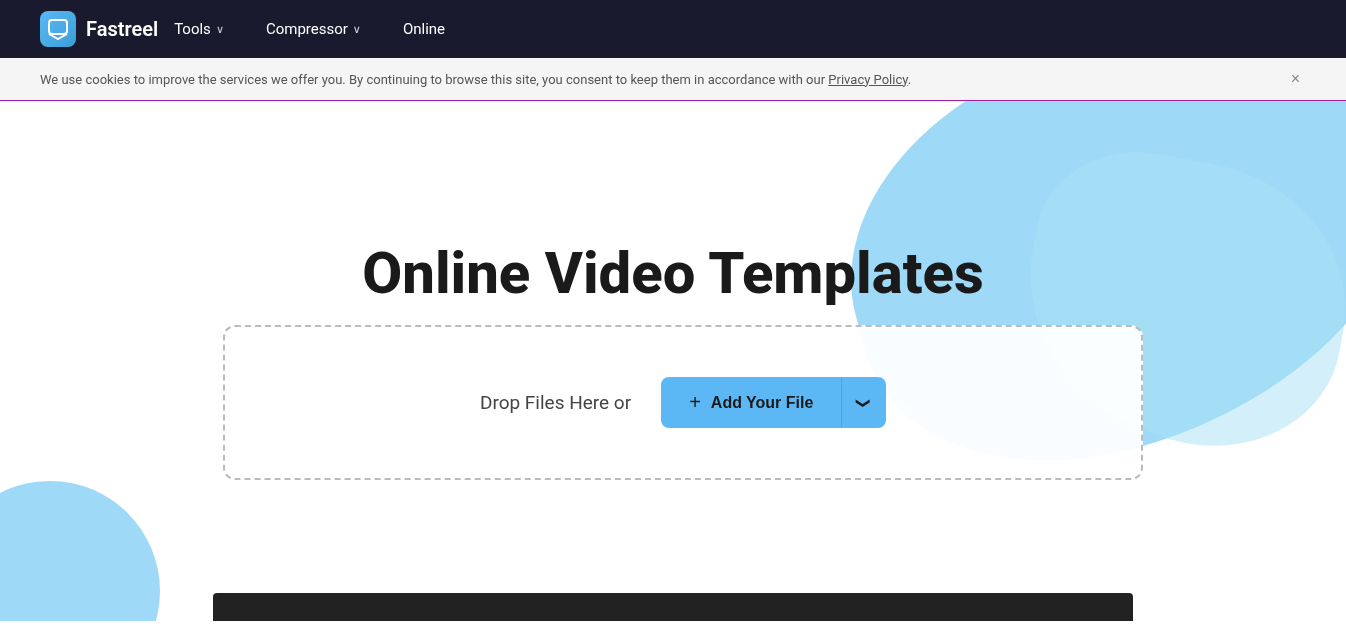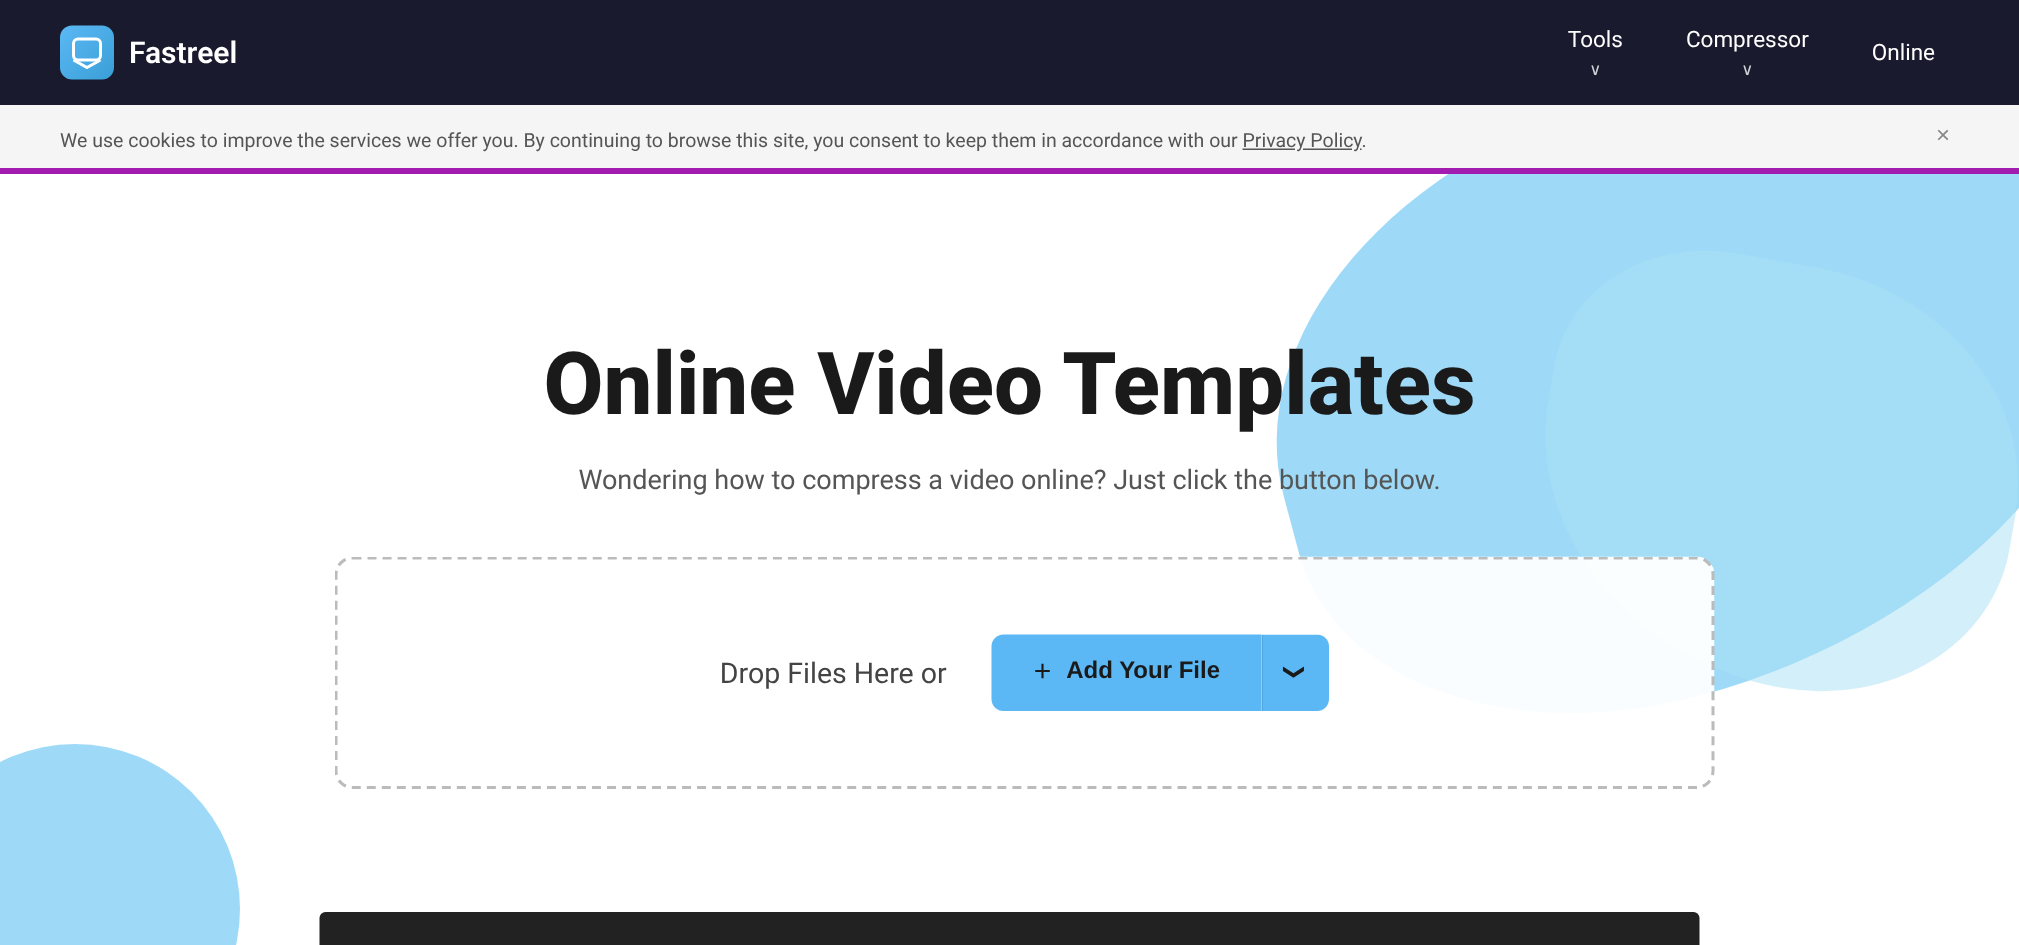--- a/index.html
+++ b/index.html
@@ -13,23 +13,22 @@
       background: #fff;
       overflow-x: hidden;
       width: 1346px;
     }
 
     
     .navbar {
       background: #1a1a2e;
       display: flex;
       align-items: center;
-      justify-content: space-between;
       padding: 0 40px;
-      height: 70px;
+      height: 58px;
       position: relative;
       z-index: 10;
     }
 
     .navbar-brand {
       display: flex;
       align-items: center;
       gap: 10px;
     }
 
@@ -61,35 +60,34 @@
     .nav-item {
       color: #fff;
       font-size: 15px;
       padding: 8px 16px;
       cursor: pointer;
       display: flex;
       align-items: center;
       gap: 5px;
       border-radius: 4px;
       transition: background 0.2s;
-      flex-direction: column;
     }
 
     .nav-chevron {
       font-size: 11px;
       opacity: 0.8;
     }
 
     
     .cookie-banner {
       background: #f5f5f5;
-      border-bottom: 4px solid #a21caf;
+      border-bottom: 1px solid #a21caf;
       padding: 10px 40px;
       display: flex;
-      align-items: flex-end;
+      align-items: center;
       justify-content: space-between;
       font-size: 13px;
       color: #555;
     }
 
     .cookie-banner a {
       color: #555;
       text-decoration: underline;
     }
 
@@ -286,21 +284,20 @@
 </div>
 
 <section class="hero">
 
   <div class="blob-top-right"></div>
   <div class="blob-mid-right"></div>
   <div class="blob-bottom-left"></div>
 
   <div class="hero-content">
     <h1 class="hero-title">Online Video Templates</h1>
-    <p class="hero-subtitle">Wondering how to compress a video online? Just click the button below.</p>
 
     <div class="upload-box">
       <span class="drop-text">Drop Files Here or</span>
       <div class="btn-group">
         <button class="add-file-btn">
           <span class="plus-icon">+</span>
           <span>Add Your File</span>
         </button>
         <button class="add-file-dropdown">
           <span style="transform: rotate(90deg); display:inline-block; font-size:14px;">❯</span>

